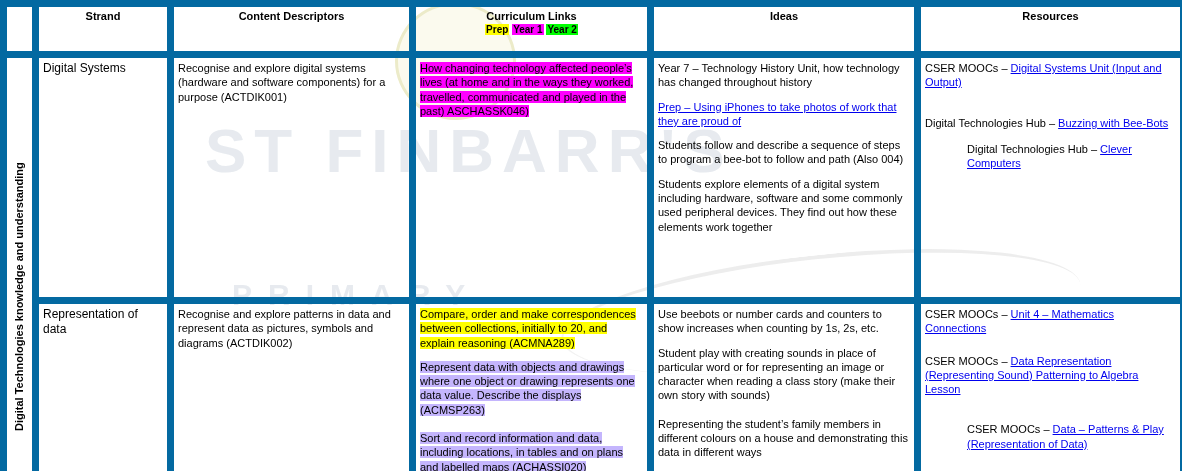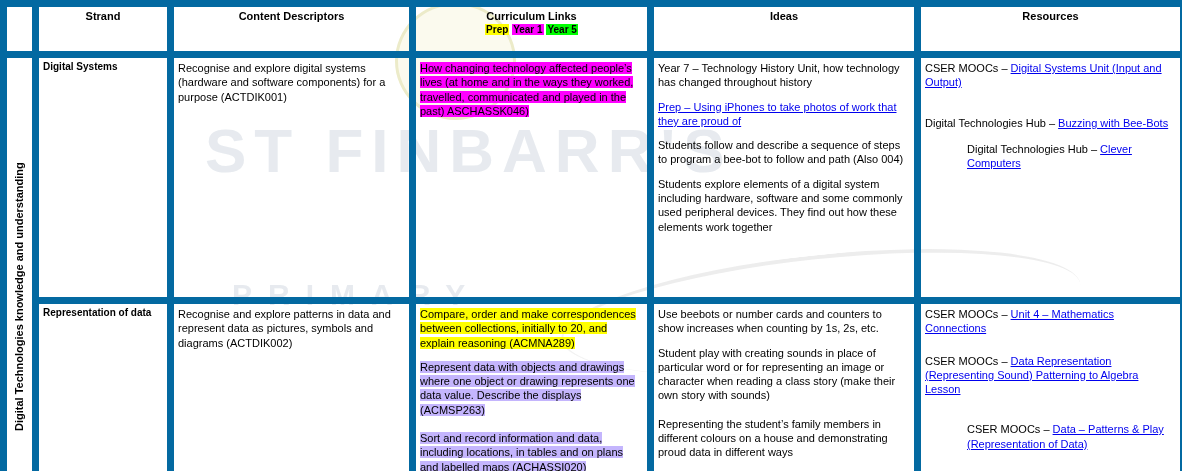--- a/index.html
+++ b/index.html
@@ -115,22 +115,22 @@
     height: 100%;
     display: flex;
     align-items: center;
     justify-content: center;
     text-align: center;
     padding: 4px 0;
     box-sizing: border-box;
   }
 
   .strand-label {
-    font-weight: bold;
-    font-size: 10px;
+    font-weight: normal;
+    font-size: 12px;
     line-height: 1.25;
   }
   .cell-text {
     font-size: 11px;
     line-height: 1.3;
   }
   .cell-text p {
     margin: 0 0 10px 0;
   }
   .cell-text p:last-child { margin-bottom: 0; }
@@ -183,21 +183,21 @@
   <thead>
     <tr>
       <th></th>
       <th>Strand</th>
       <th>Content Descriptors</th>
       <th>
         <div>Curriculum Links</div>
         <div class="hdr-year">
           <span class="prep">Prep</span>
           <span class="y1">Year 1</span>
-          <span class="y2">Year 5</span>
+          <span class="y2">Year 2</span>
         </div>
       </th>
       <th>Ideas</th>
       <th>Resources</th>
     </tr>
   </thead>
   <tbody>
 
     <tr>
       <td class="rot-cell" rowspan="2">
@@ -231,21 +231,21 @@
       <td class="strand-label">Representation of data</td>
       <td class="cell-text">Recognise and explore patterns in data and represent data as pictures, symbols and diagrams (ACTDIK002)</td>
       <td class="cell-text">
         <p><span class="hl-yellow">Compare, order and make correspondences between collections, initially to 20, and explain reasoning (ACMNA289)</span></p>
         <p><span class="hl-green">Represent data with objects and drawings where one object or drawing represents one data value. Describe the displays (ACMSP263)</span></p>
         <p style="margin-top:14px;"><span class="hl-green">Sort and record information and data, including locations, in tables and on plans and labelled maps (ACHASSI020)</span></p>
       </td>
       <td class="cell-text">
         <p>Use beebots or number cards and counters to show increases when counting by 1s, 2s, etc.</p>
         <p>Student play with creating sounds in place of particular word or for representing an image or character when reading a class story (make their own story with sounds)</p>
-        <p style="margin-top:14px;">Representing the student’s family members in different colours on a house and demonstrating proud data in different ways</p>
+        <p style="margin-top:14px;">Representing the student’s family members in different colours on a house and demonstrating this data in different ways</p>
       </td>
       <td class="cell-text">
         <div class="res-line">
           <span>CSER MOOCs – </span><a class="doc-link" href="#">Unit 4 – Mathematics Connections</a>
         </div>
         <div class="res-line" style="margin-top:18px;">
           <span>CSER MOOCs – </span><a class="doc-link" href="#">Data Representation (Representing Sound) Patterning to Algebra Lesson</a>
         </div>
         <div class="res-line" style="margin-top:26px;">
           <span>CSER MOOCs – </span><a class="doc-link" href="#">Data – Patterns &amp; Play (Representation of Data)</a>

